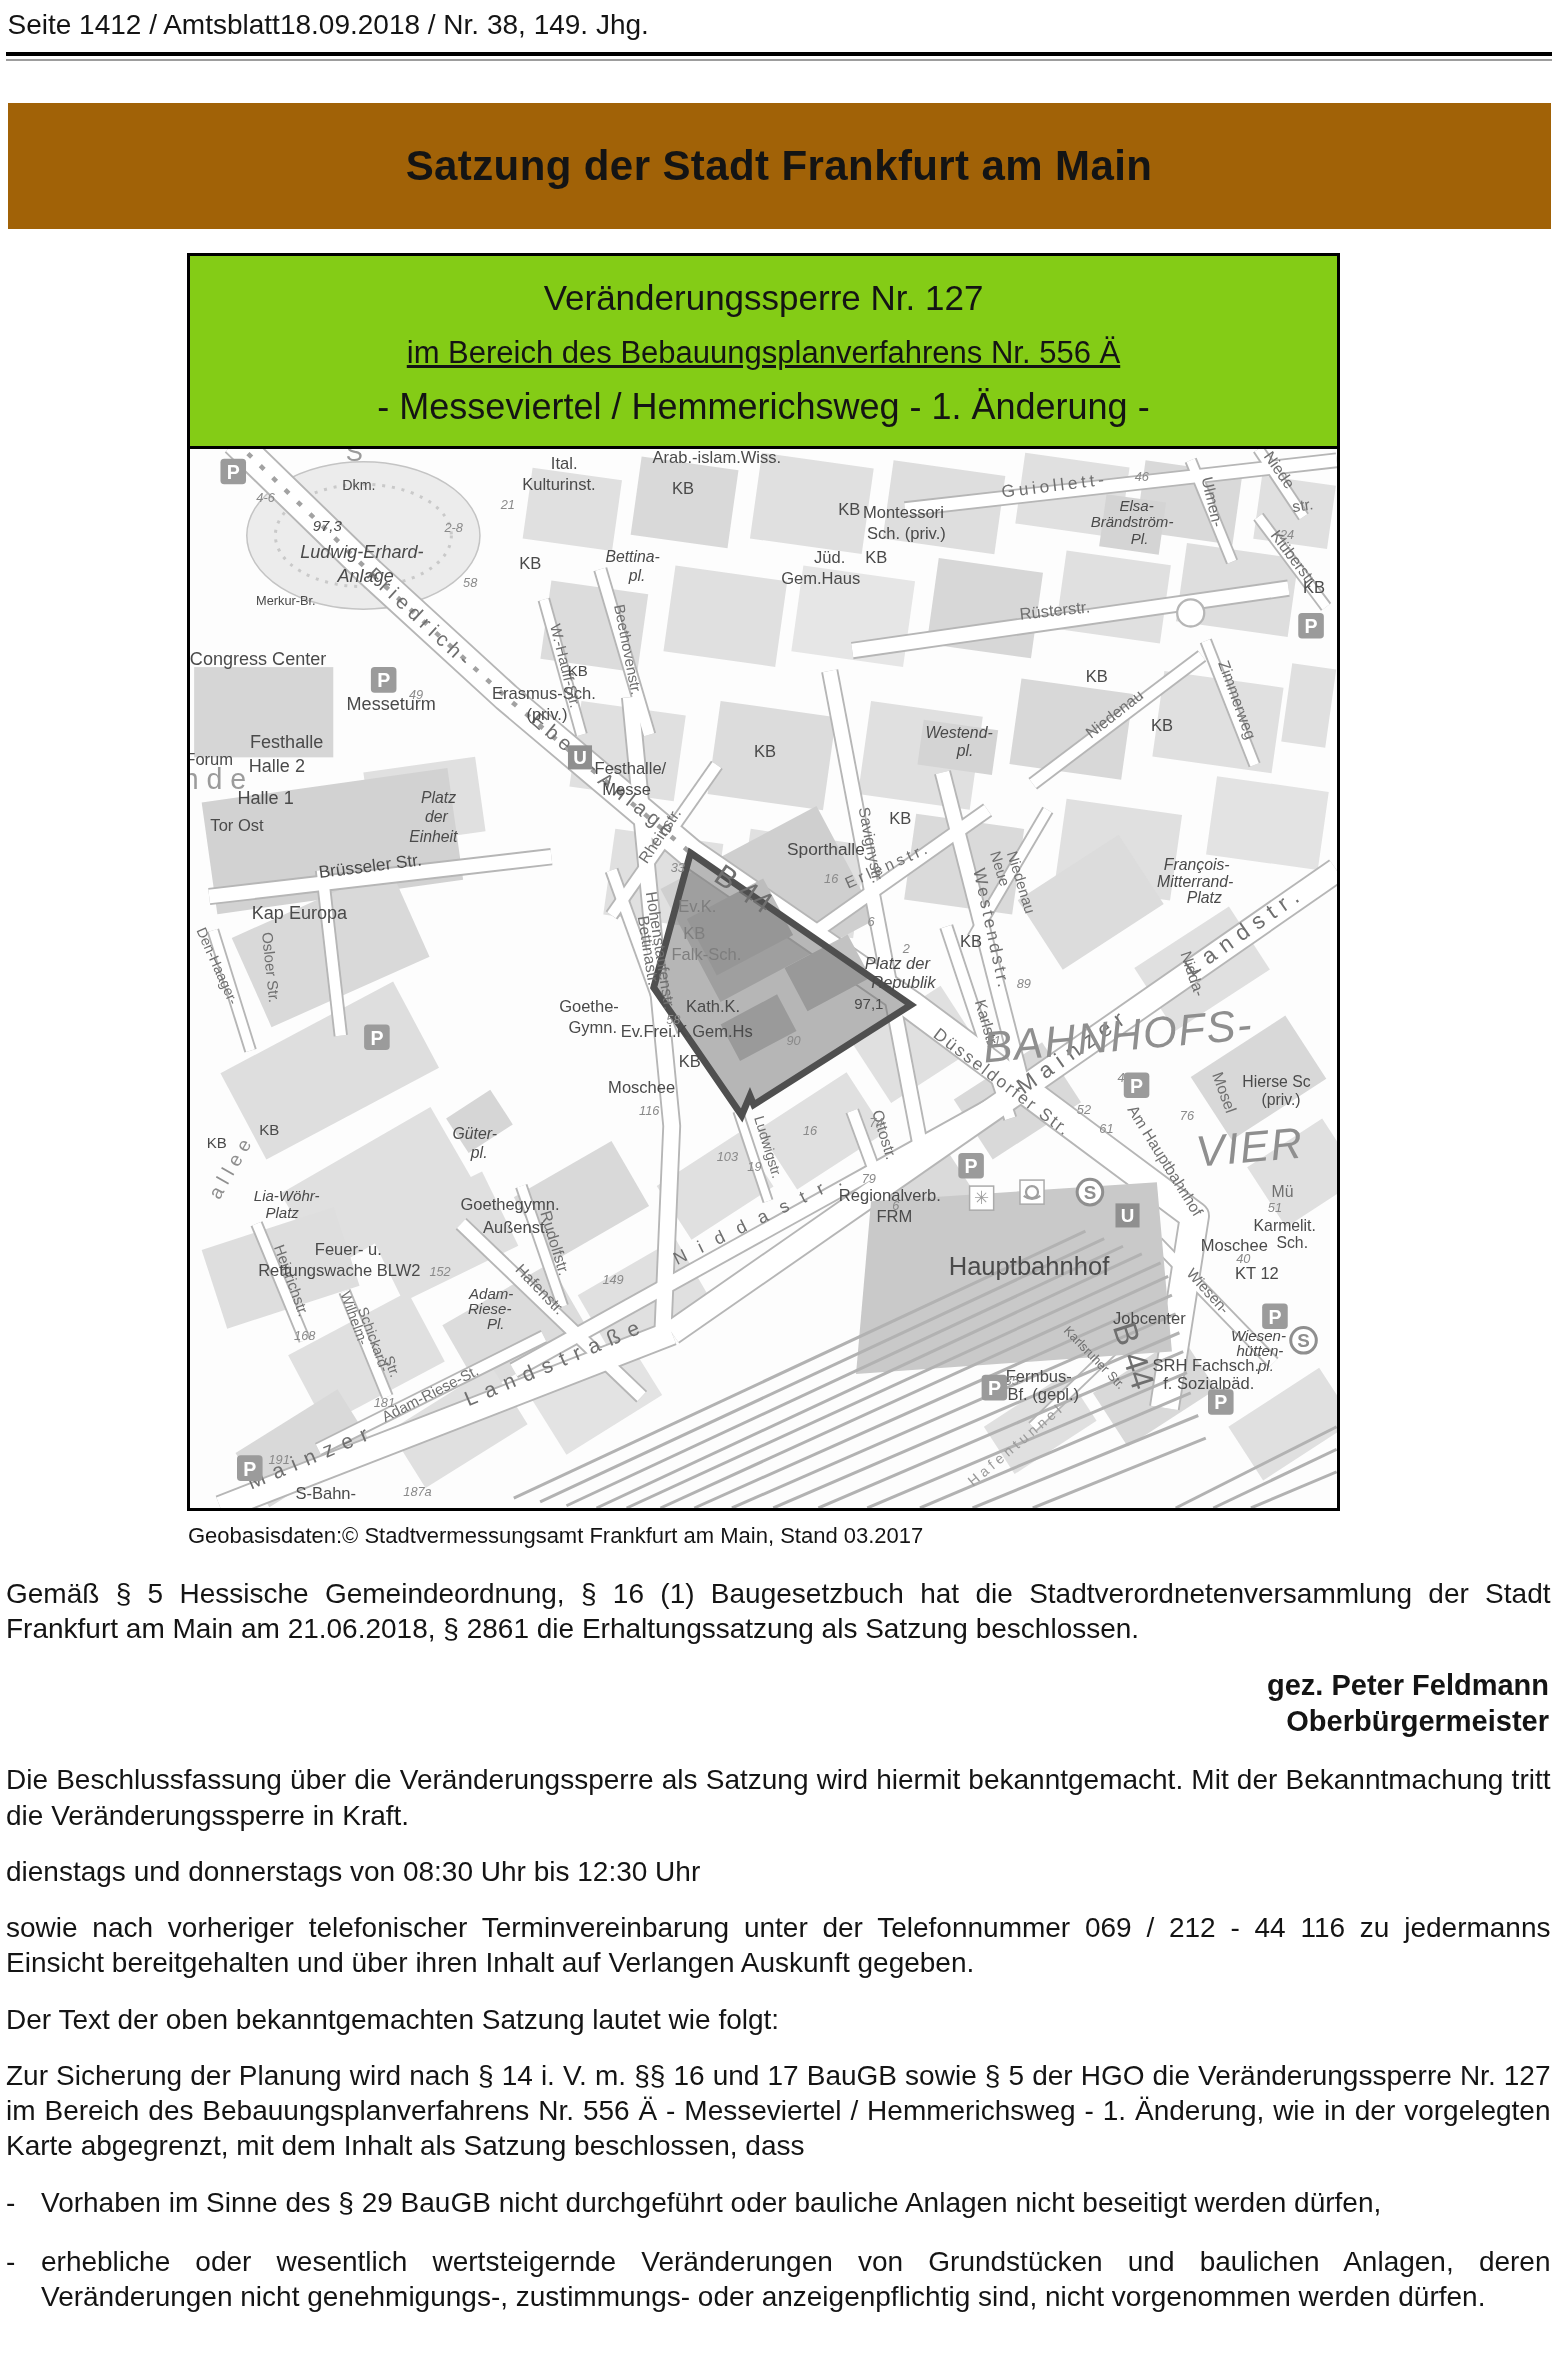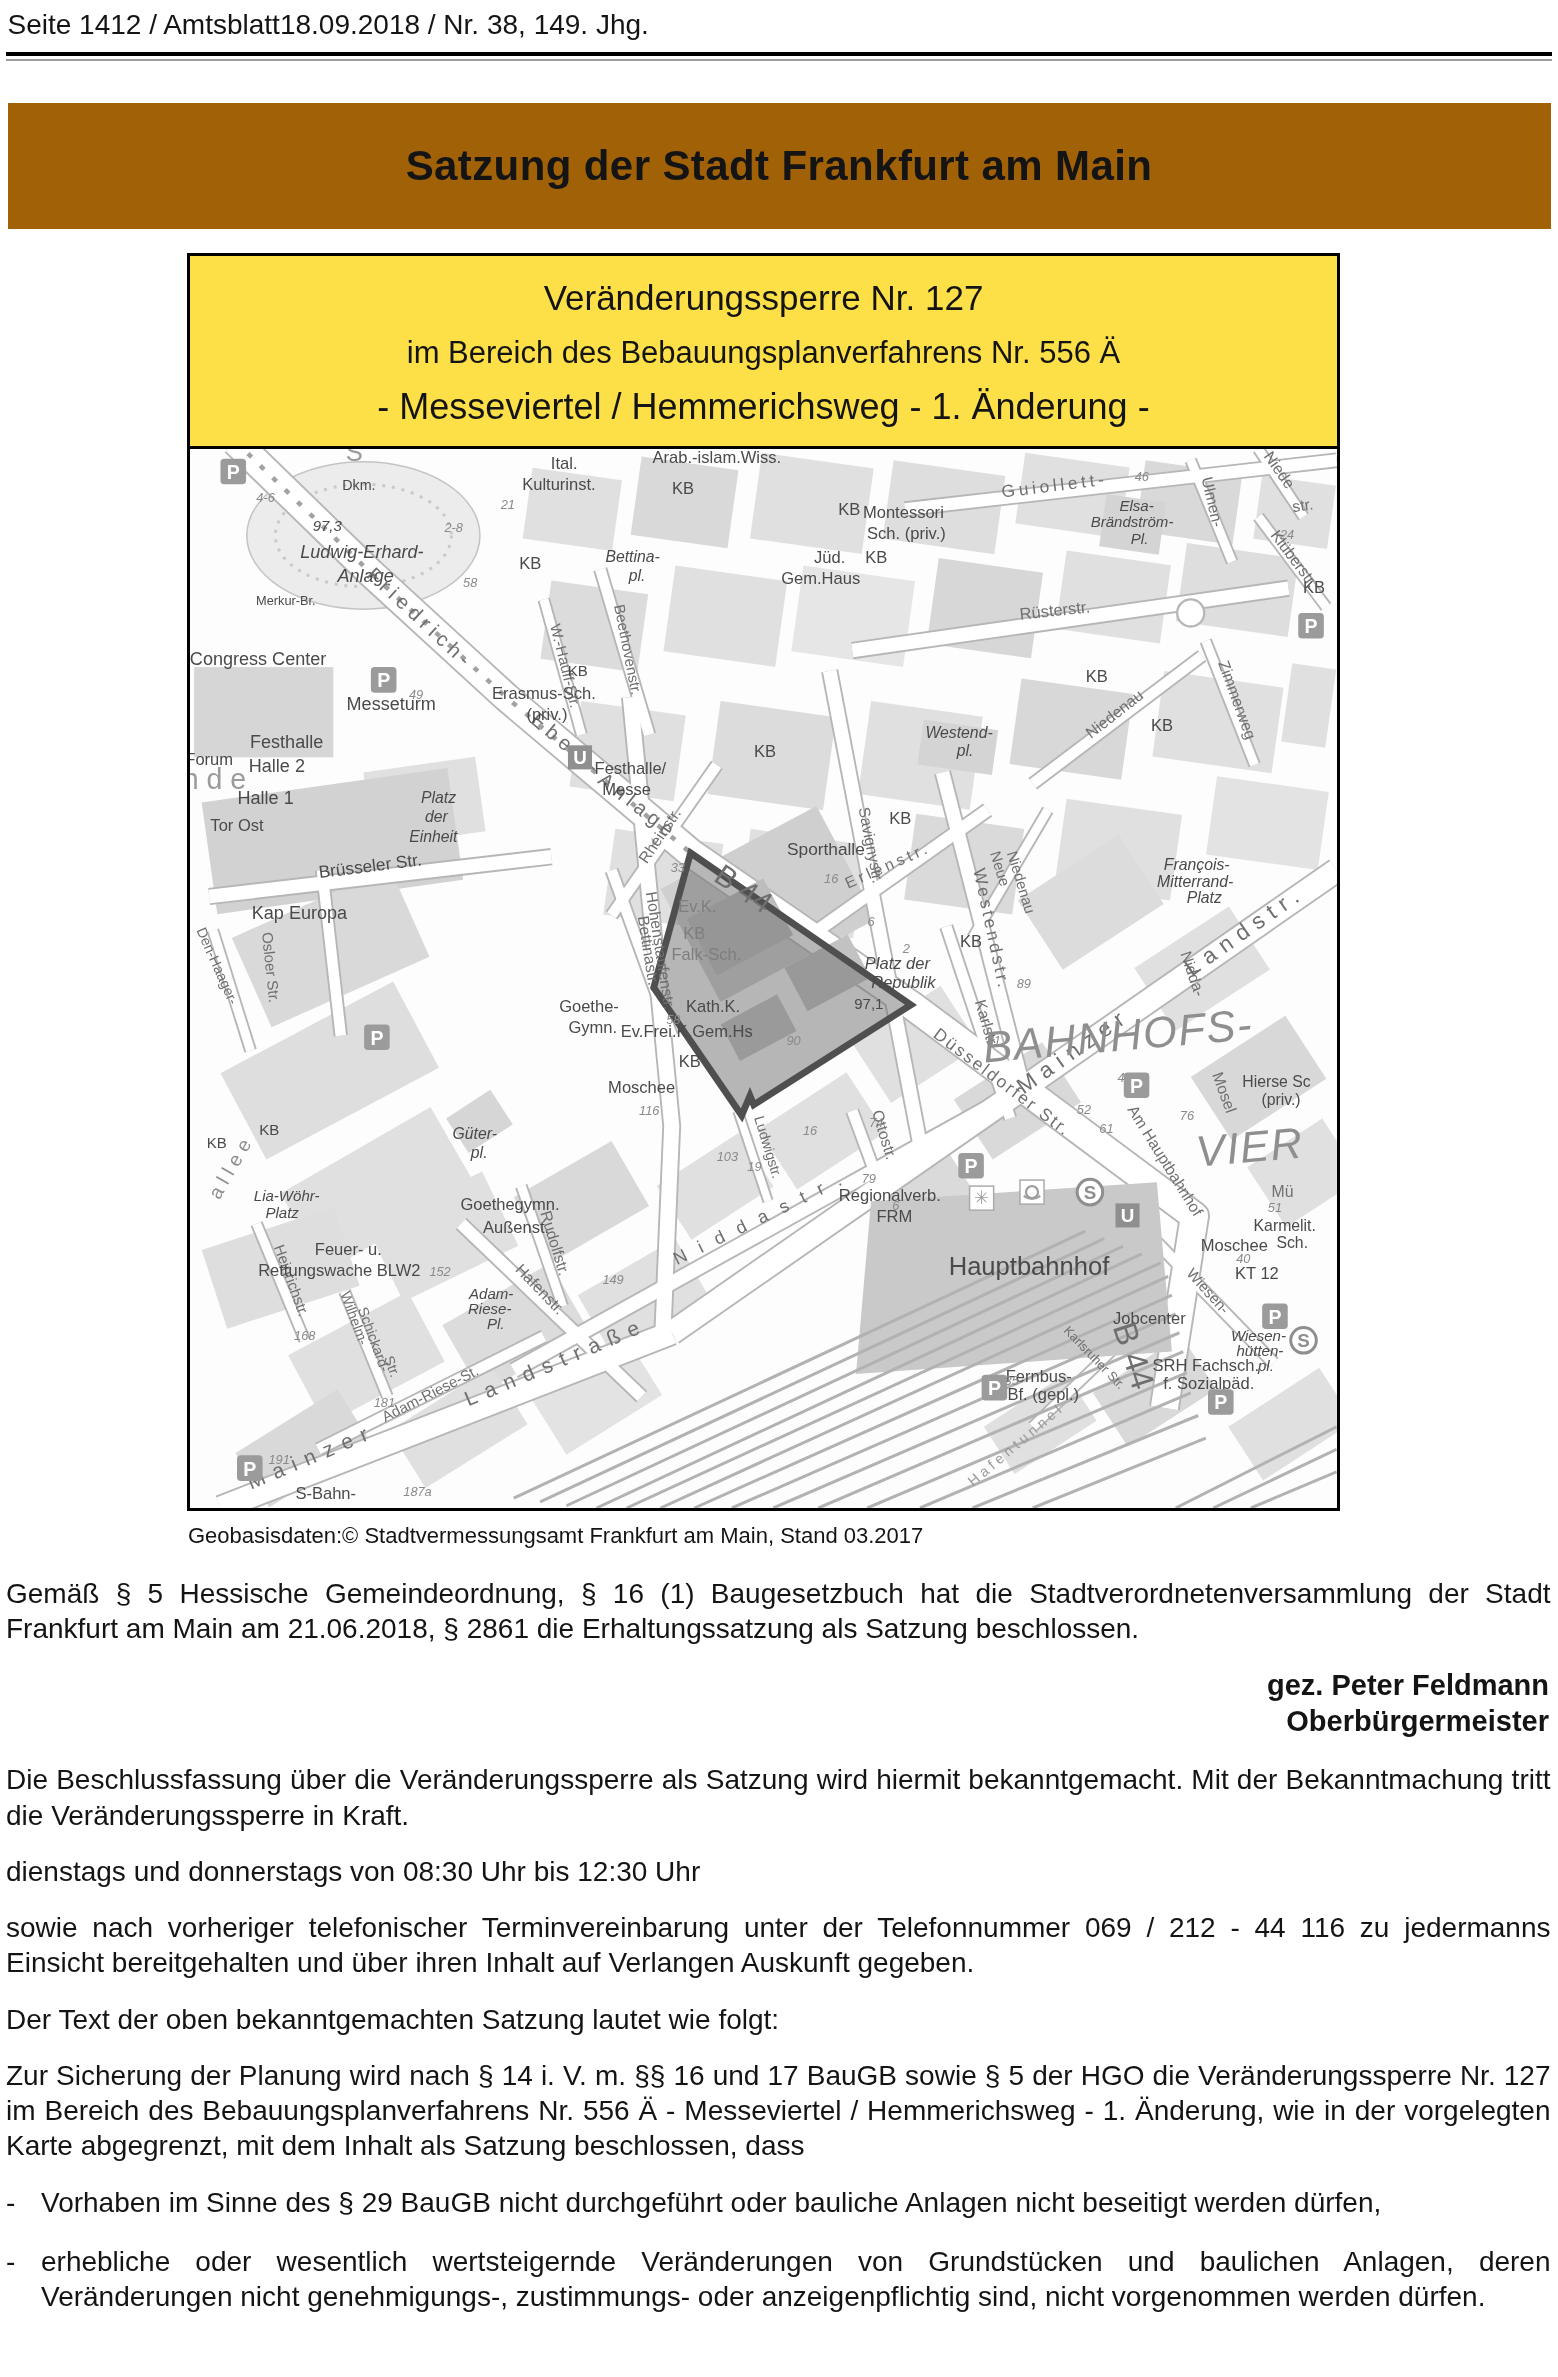--- a/index.html
+++ b/index.html
@@ -5,24 +5,24 @@
   html,body{margin:0;padding:0;}
   body{width:1558px;height:2377px;background:#ffffff;color:#141414;
        font-family:"Liberation Sans",sans-serif;overflow:hidden;}
   .hdr{display:flex;justify-content:flex-start;align-items:flex-end;
        padding:9px 9px 9px 7.5px;font-size:28px;letter-spacing:0;}
   .rule1{margin:1.5px 6px 0;height:4.5px;background:#000;}
   .rule2{margin:3px 6px 0;height:1.5px;background:#9d9d9d;}
   .banner{margin:42px 7.5px 0;height:126px;background:#a16207;
           display:flex;align-items:center;justify-content:center;}
   .banner-title{font-size:42px;font-weight:bold;letter-spacing:0.4px;}
-  .mapbox{margin:24px 0 0 187px;width:1147px;border:3px solid #000;background:#fde047;}
+  .mapbox{margin:24px 0 0 187px;width:1147px;border:3px solid #000;background:#84cc16;}
   .mtitle{text-align:center;padding:19.6px 6px 18px;border-bottom:3px solid #000;}
   .mt1{font-size:35px;margin:3px 0 16.6px;}
-  .mt2{font-size:31px;margin:0 0 15px;}
+  .mt2{font-size:31px;margin:0 0 15px;text-decoration:underline;}
   .mt3{font-size:36px;margin:0;}
   #map-svg{display:block;width:1147px;height:1059px;background:#fdfdfd;}
   #map-svg text{font-family:"Liberation Sans",sans-serif;}
   .caption{margin:12px 0 0 188px;font-size:22px;}
   .bodytext{margin:27px 7.5px 0 6px;font-size:28px;line-height:1.26;}
   p.jp{text-align:justify;margin:0 0 21px;}
   p.np{text-align:left;margin:0 0 21px;}
   .sig{text-align:right;font-weight:bold;font-size:29px;line-height:1.25;margin:4.5px 1.5px 22.6px 0;}
   .bullet{display:flex;margin:0 0 24px;}
   .bullet .dash{width:35px;flex:none;}

